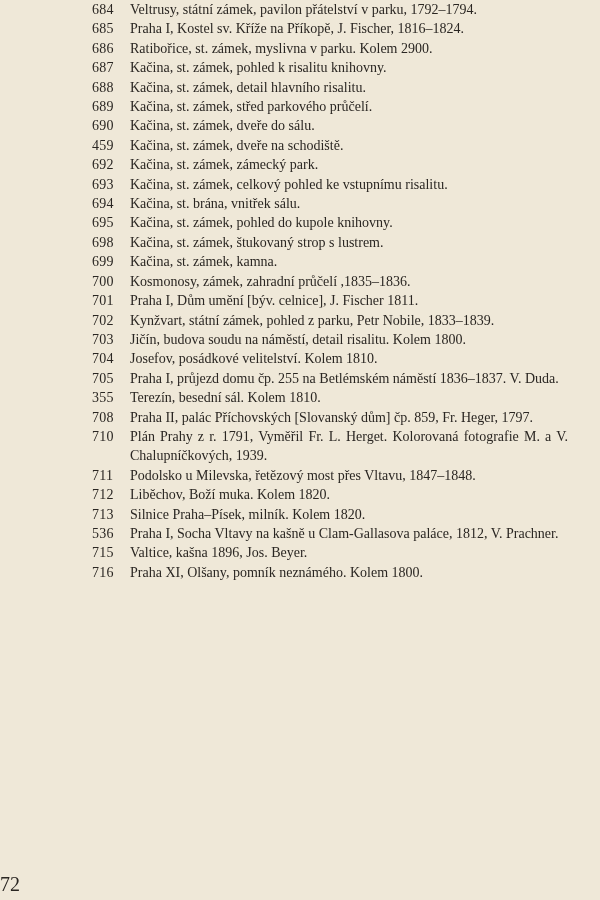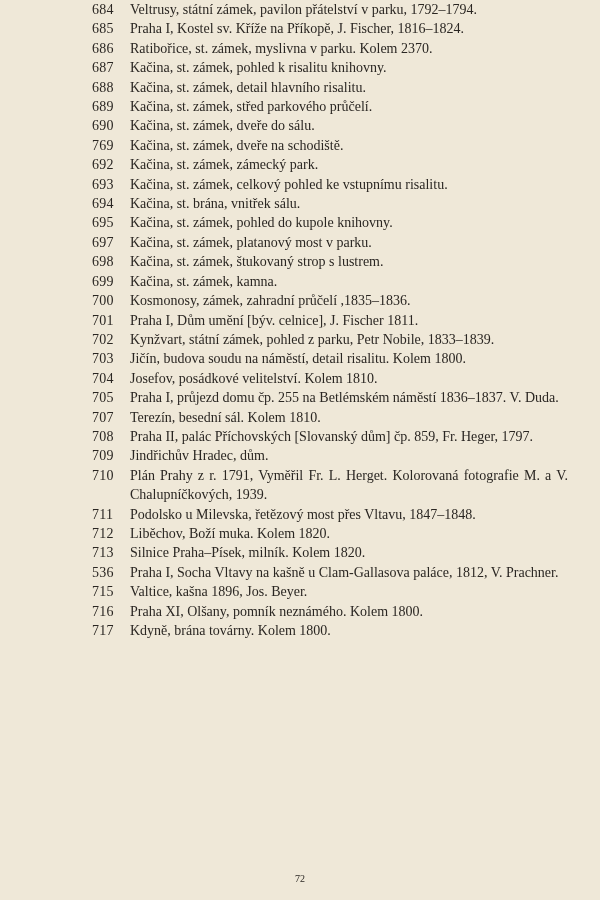--- a/index.html
+++ b/index.html
@@ -21,78 +21,74 @@
       width: 38px; flex: 0 0 38px;
       letter-spacing: 0.2px;
     }
     .txt {
       flex: 1 1 auto;
       text-align: justify;
       text-align-last: left;
     }
     .folio {
       position: absolute; left: 0; right: 0; top: 873px;
-      text-align: center; font-size: 10px;
+      text-align: left; font-size: 20px;
     }
   </style>
 </head>
 <body>
 
 <div class="page">
   <div class="entry">
       <span class="num">684</span>
       <span class="txt">Veltrusy, státní zámek, pavilon přátelství v parku, 1792–1794.</span>
     </div>
   <div class="entry">
       <span class="num">685</span>
       <span class="txt">Praha I, Kostel sv. Kříže na Příkopě, J. Fischer, 1816–1824.</span>
     </div>
   <div class="entry">
       <span class="num">686</span>
-      <span class="txt">Ratibořice, st. zámek, myslivna v parku. Kolem 2370.</span>
+      <span class="txt">Ratibořice, st. zámek, myslivna v parku. Kolem 2900.</span>
     </div>
   <div class="entry">
       <span class="num">687</span>
       <span class="txt">Kačina, st. zámek, pohled k risalitu knihovny.</span>
     </div>
   <div class="entry">
       <span class="num">688</span>
       <span class="txt">Kačina, st. zámek, detail hlavního risalitu.</span>
     </div>
   <div class="entry">
       <span class="num">689</span>
       <span class="txt">Kačina, st. zámek, střed parkového průčelí.</span>
     </div>
   <div class="entry">
       <span class="num">690</span>
       <span class="txt">Kačina, st. zámek, dveře do sálu.</span>
     </div>
   <div class="entry">
-      <span class="num">769</span>
+      <span class="num">459</span>
       <span class="txt">Kačina, st. zámek, dveře na schodiště.</span>
     </div>
   <div class="entry">
       <span class="num">692</span>
       <span class="txt">Kačina, st. zámek, zámecký park.</span>
     </div>
   <div class="entry">
       <span class="num">693</span>
       <span class="txt">Kačina, st. zámek, celkový pohled ke vstupnímu risalitu.</span>
     </div>
   <div class="entry">
       <span class="num">694</span>
       <span class="txt">Kačina, st. brána, vnitřek sálu.</span>
     </div>
   <div class="entry">
       <span class="num">695</span>
       <span class="txt">Kačina, st. zámek, pohled do kupole knihovny.</span>
-    </div>
-  <div class="entry">
-      <span class="num">697</span>
-      <span class="txt">Kačina, st. zámek, platanový most v parku.</span>
     </div>
   <div class="entry">
       <span class="num">698</span>
       <span class="txt">Kačina, st. zámek, štukovaný strop s lustrem.</span>
     </div>
   <div class="entry">
       <span class="num">699</span>
       <span class="txt">Kačina, st. zámek, kamna.</span>
     </div>
   <div class="entry">
@@ -113,30 +109,26 @@
     </div>
   <div class="entry">
       <span class="num">704</span>
       <span class="txt">Josefov, posádkové velitelství. Kolem 1810.</span>
     </div>
   <div class="entry">
       <span class="num">705</span>
       <span class="txt">Praha I, průjezd domu čp. 255 na Betlémském náměstí 1836–1837. V. Duda.</span>
     </div>
   <div class="entry">
-      <span class="num">707</span>
+      <span class="num">355</span>
       <span class="txt">Terezín, besední sál. Kolem 1810.</span>
     </div>
   <div class="entry">
       <span class="num">708</span>
       <span class="txt">Praha II, palác Příchovských [Slovanský dům] čp. 859, Fr. Heger, 1797.</span>
-    </div>
-  <div class="entry">
-      <span class="num">709</span>
-      <span class="txt">Jindřichův Hradec, dům.</span>
     </div>
   <div class="entry">
       <span class="num">710</span>
       <span class="txt">Plán Prahy z r. 1791, Vyměřil Fr. L. Herget. Kolorovaná fotografie M. a V. Chalupníčkových, 1939.</span>
     </div>
   <div class="entry">
       <span class="num">711</span>
       <span class="txt">Podolsko u Milevska, řetězový most přes Vltavu, 1847–1848.</span>
     </div>
   <div class="entry">
@@ -152,19 +144,15 @@
       <span class="txt">Praha I, Socha Vltavy na kašně u Clam-Gallasova paláce, 1812, V. Prachner.</span>
     </div>
   <div class="entry">
       <span class="num">715</span>
       <span class="txt">Valtice, kašna 1896, Jos. Beyer.</span>
     </div>
   <div class="entry">
       <span class="num">716</span>
       <span class="txt">Praha XI, Olšany, pomník neznámého. Kolem 1800.</span>
     </div>
-  <div class="entry">
-      <span class="num">717</span>
-      <span class="txt">Kdyně, brána továrny. Kolem 1800.</span>
-    </div>
 </div>
 
 <div class="folio">72</div>
 
 </body></html>

